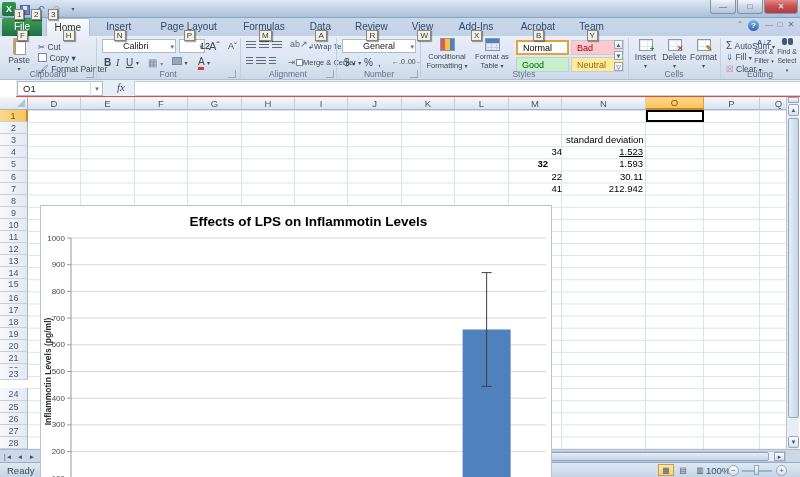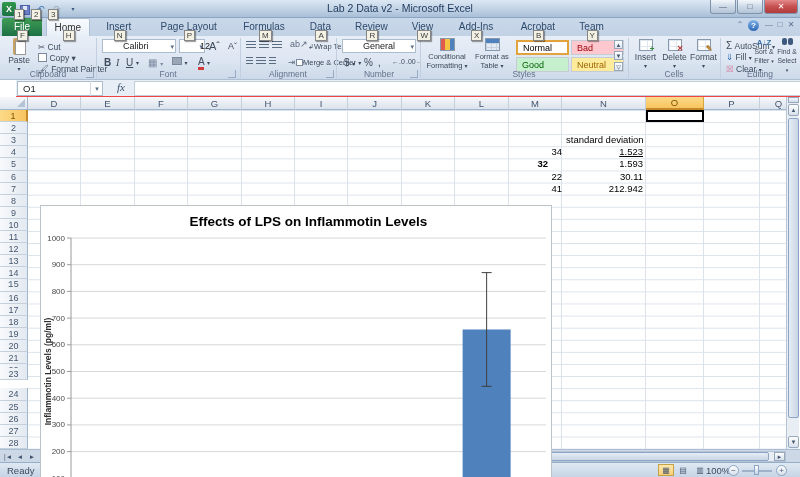--- a/index.html
+++ b/index.html
@@ -122,21 +122,20 @@
       <div class="qat-btn">
           <div class="save-ic"></div>
         </div>
       <div class="qat-btn undo-g">↶</div>
       <div class="qat-btn redo-g">↷</div>
       <div class="qat-btn" style="font-size:6px;">▾</div>
     </div>
     <span class="keytip" style="left:14px; top:9px;">1</span>
     <span class="keytip" style="left:31px; top:9px;">2</span>
     <span class="keytip" style="left:48px; top:9px;">3</span>
-    <div id="wtitle">Lab 2 Data v2 - Microsoft Excel</div>
     <div class="winbtns">
       <div class="winbtn">—</div>
       <div class="winbtn">□</div>
       <div class="winbtn close">✕</div>
     </div>
   </div>
 
   <div id="tabrow">
     <div class="filetab"><span>File</span></div>
     <div id="tabs-container">

